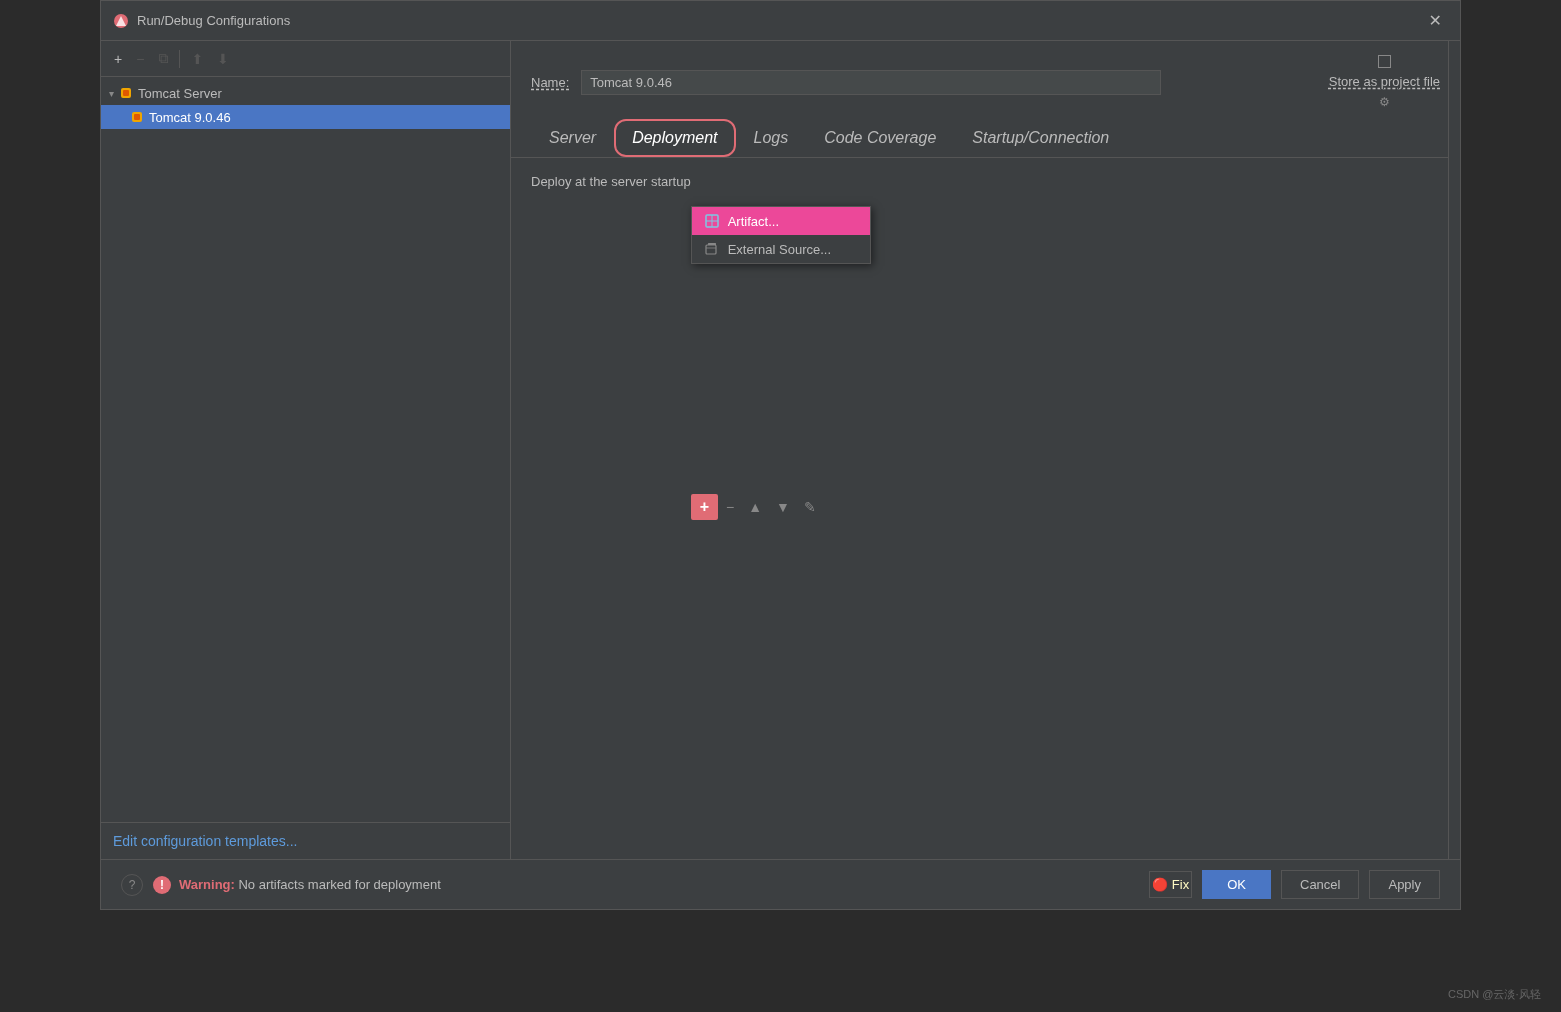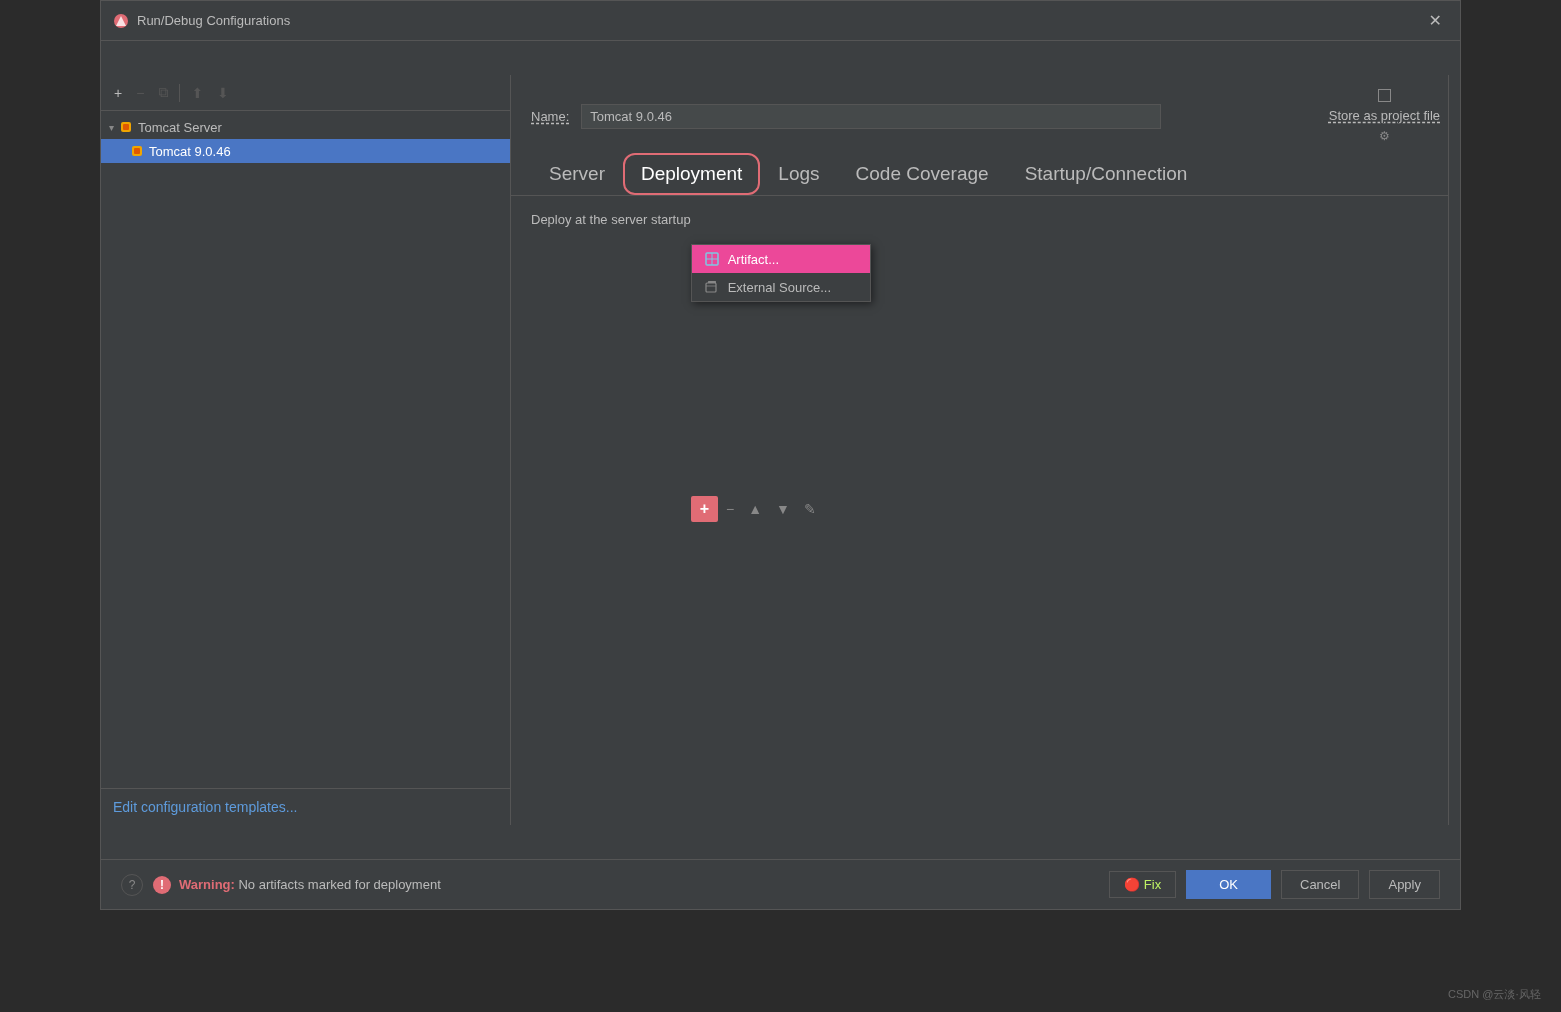--- a/index.html
+++ b/index.html
@@ -15,21 +15,20 @@
     .dialog {
       width: 1361px;
       height: 910px;
       background: #3c3f41;
       border: 1px solid #555;
       position: absolute;
       top: 0;
       left: 100px;
       display: flex;
       flex-direction: column;
-      gap: 34px;
     }
     .title-bar {
       background: #3c3f41;
       border-bottom: 1px solid #555;
       padding: 8px 12px;
       display: flex;
       align-items: center;
       justify-content: space-between;
       flex-shrink: 0;
     }
@@ -180,24 +179,25 @@
       display: flex;
       align-items: center;
       padding: 0 20px;
       border-bottom: 1px solid #555;
       gap: 0;
     }
     .tab {
       padding: 8px 16px;
       cursor: pointer;
       color: #bbbbbb;
-      font-size: 19px;
+      font-size: 16px;
       border: 2px solid transparent;
       border-radius: 0;
       position: relative;
+      font-style: italic;
     }
     .tab.active {
       color: #ffffff;
       border: 2px solid #e06c75;
       border-radius: 12px;
     }
     .tab-content {
       flex: 1;
       padding: 16px 20px;
       display: flex;
@@ -311,33 +311,33 @@
       flex-shrink: 0;
     }
     .warning-text {
       font-size: 13px;
       color: #bbbbbb;
     }
     .warning-text strong { color: #e06c75; }
     .fix-btn {
       background: #3c3f41;
       border: 1px solid #555;
-      color: #bef264;
-      padding: 5px 14px;
+      color: #fef9c3;
+      padding: 5px 2px;
       cursor: pointer;
       font-size: 13px;
       display: flex;
       align-items: center;
       gap: 6px;
     }
     .ok-btn {
       background: #4a76c4;
       border: 1px solid #4a76c4;
       color: white;
-      padding: 6px 32px;
+      padding: 6px 24px;
       cursor: pointer;
       font-size: 13px;
     }
     .cancel-btn {
       background: #3c3f41;
       border: 1px solid #555;
       color: #bbbbbb;
       padding: 6px 18px;
       cursor: pointer;
       font-size: 13px;

